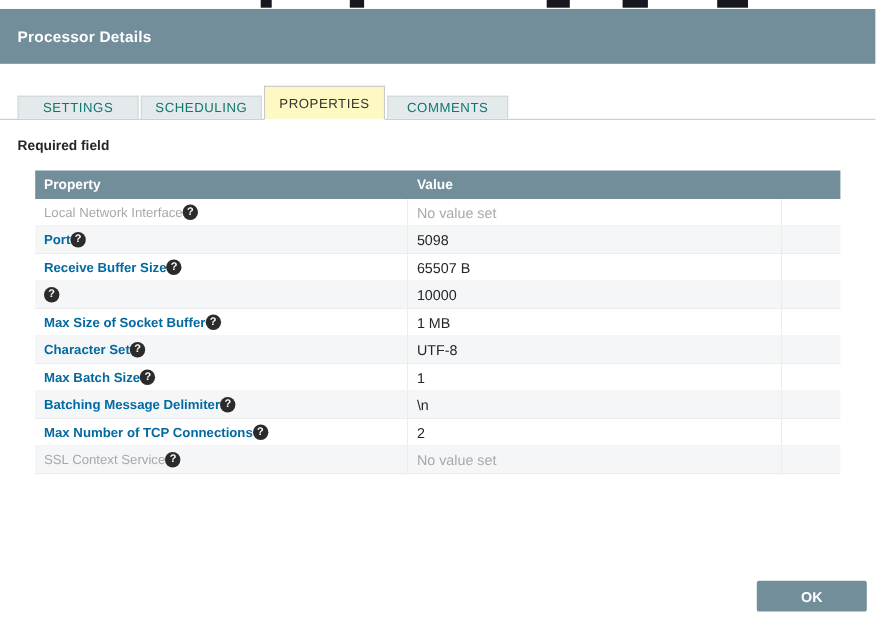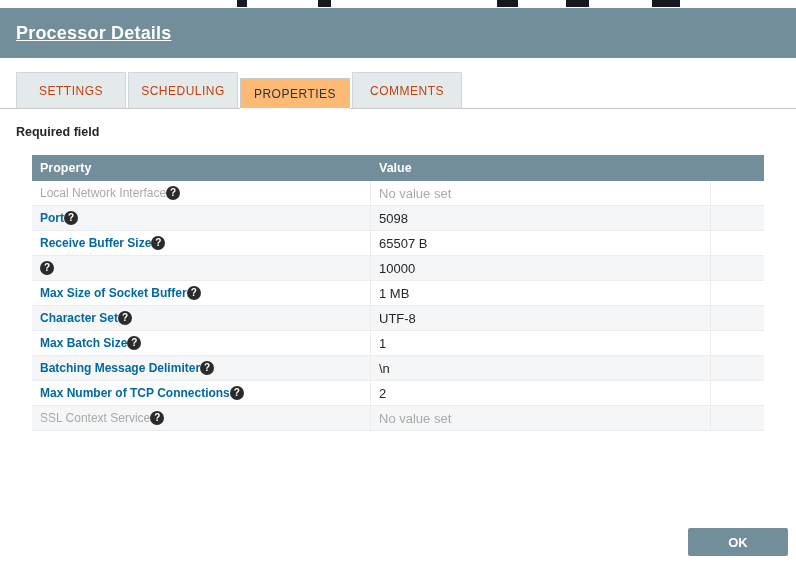--- a/index.html
+++ b/index.html
@@ -17,52 +17,51 @@
 
   .dialog-header {
     height: 50px;
     background: #728e9b;
     display: flex;
     align-items: center;
     padding: 0 16px;
   }
   .dialog-title {
     color: #ffffff;
-    font-size: 18px;
+    font-size: 14px;
     font-weight: bold;
     letter-spacing: 0.2px;
-    text-decoration: underline;
   }
 
   .tab-bar {
     display: flex;
     align-items: flex-end;
     padding-left: 16px;
     margin-top: 20px;
     height: 31px;
     border-bottom: 1px solid #c9c9c9;
   }
   .tab {
     min-width: 110px;
-    height: 36px;
+    height: 21px;
     display: flex;
     align-items: center;
     justify-content: center;
     background: #e4eaec;
     border: 1px solid #d0d8db;
     border-bottom: none;
     margin-right: 2px;
     font-size: 12px;
     letter-spacing: 0.5px;
-    color: #c2410c;
+    color: #0f766e;
     cursor: pointer;
     padding: 0 12px;
   }
   .tab.active {
-    background: #fdba74;
+    background: #fef9c3;
     border: 1px solid #c9c9c9;
     border-bottom: 1px solid #ffffff;
     color: #333333;
     height: 31px;
     margin-bottom: -1px;
   }
 
   .required-field {
     margin: 16px;
     font-size: 12.5px;

